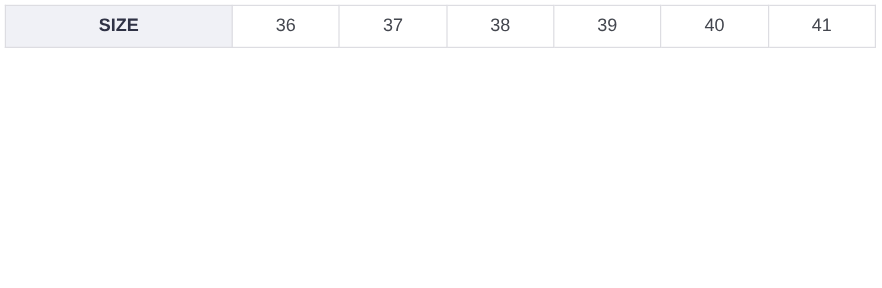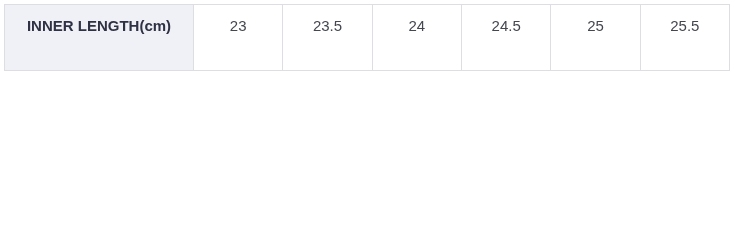--- a/index.html
+++ b/index.html
@@ -78,26 +78,26 @@
     padding-top: 11px;
   }
 </style>
 </head>
 <body>
 
 <div id="size-chart-wrap">
   <table class="size-chart">
     <tbody>
 
+      <tr class="row-head">
+        <td class="row-label">SIZE</td>
+        <td class="data-cell">36</td>
+        <td class="data-cell">37</td>
+        <td class="data-cell">38</td>
+        <td class="data-cell">39</td>
+        <td class="data-cell">40</td>
+        <td class="data-cell">41</td>
+      </tr>
 
-      <tr class="row-body">
-        <td class="row-label">INNER LENGTH(cm)</td>
-        <td class="data-cell">23</td>
-        <td class="data-cell">23.5</td>
-        <td class="data-cell">24</td>
-        <td class="data-cell">24.5</td>
-        <td class="data-cell">25</td>
-        <td class="data-cell">25.5</td>
-      </tr>
 
     </tbody>
   </table>
 </div>
 
 </body></html>

